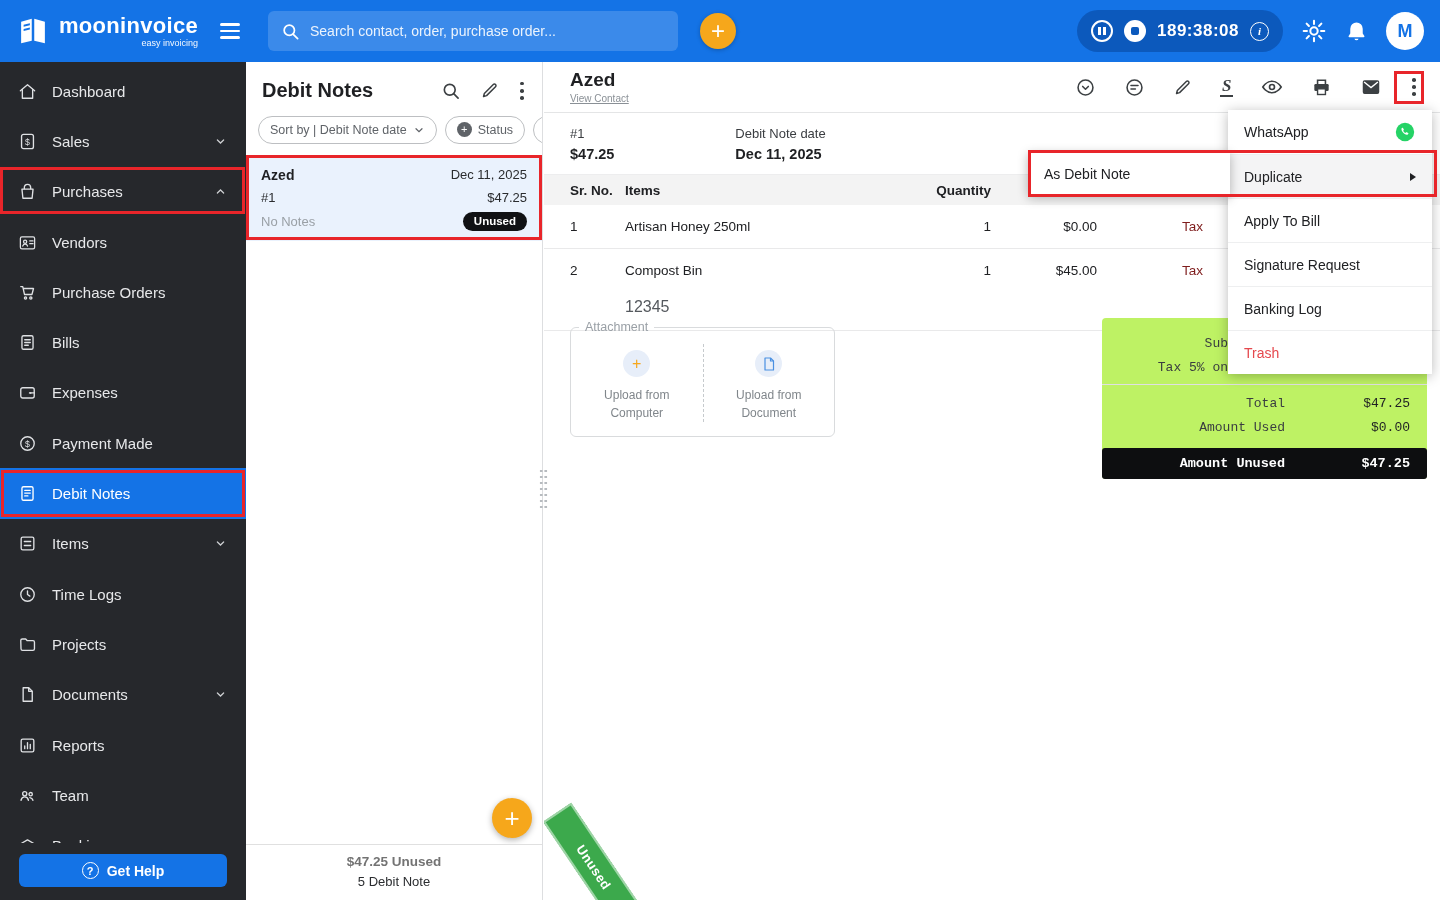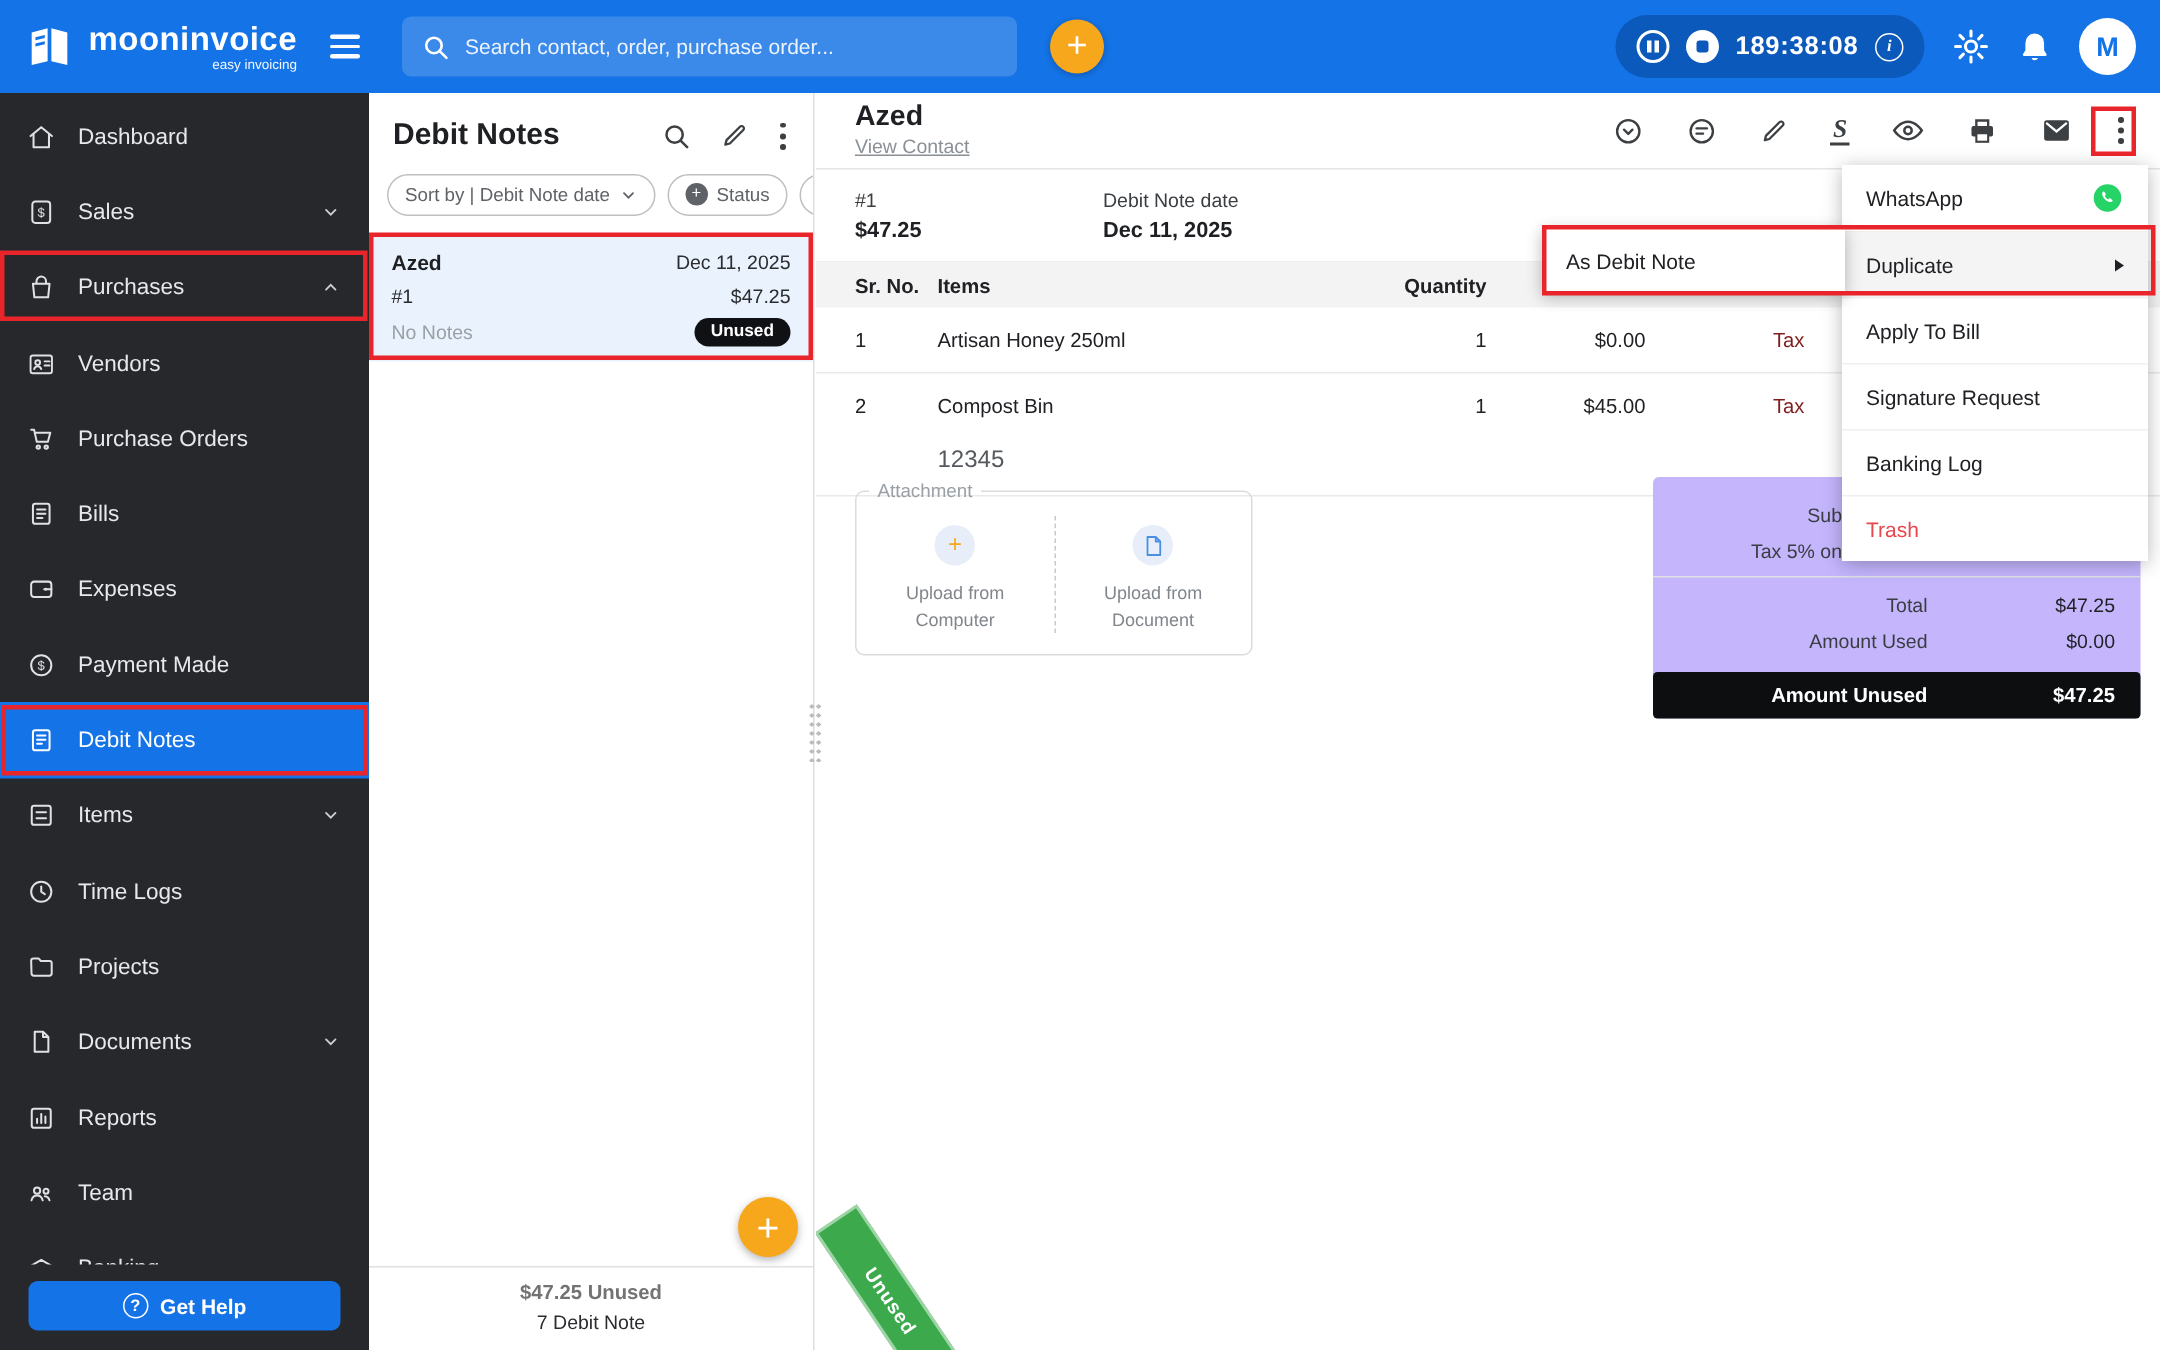--- a/index.html
+++ b/index.html
@@ -62,21 +62,21 @@
   .lpf-amt { font-size:13.5px; font-weight:700; color:#737373; }
   .lpf-cnt { font-size:13px; color:#2A2C2F; margin-top:5px; }
   .drag-handle { position:absolute; left:539px; top:468px; width:9px; height:40px; z-index:8; cursor:col-resize;
     background-image:radial-gradient(circle, #B7BBBF 1.3px, transparent 1.5px); background-size:4.5px 6px; }
 
   
   .main { position:absolute; top:62px; left:544px; right:0; bottom:0; background:#fff; overflow:hidden; }
   .dt-head { height:51px; border-bottom:1px solid #E4E5E6; display:flex; align-items:center; padding:0 22px 0 26px; }
   .dt-titleblock { line-height:1; }
   .dt-title { font-size:19px; font-weight:700; color:#1F2023; }
-  .dt-link { font-size:13px; color:#8A9096; text-decoration:underline; margin-top:4px; display:inline-block; cursor:pointer; }
+  .dt-link { font-size:10px; color:#8A9096; text-decoration:underline; margin-top:4px; display:inline-block; cursor:pointer; }
   .dt-icons { margin-left:auto; display:flex; align-items:center; gap:28px; }
   .dt-icn { cursor:pointer; color:#3C4043; }
   .sig { font-family:"Liberation Serif", serif; font-style:italic; font-weight:700; font-size:17px; color:#3C4043; border-bottom:2px solid #3C4043; padding:0 2px 0; cursor:pointer; line-height:1.1; }
   .dt-info { display:flex; padding:13px 0 12px 26px; border-bottom:1px solid #EDEDEE; }
   .dt-info .col2 { margin-left:121px; }
   .inf-l { font-size:13px; color:#3A3D41; }
   .inf-v { font-size:14.5px; font-weight:700; color:#1F2023; margin-top:5px; }
   .tbl-head, .tbl-row { display:grid; grid-template-columns:55px 276px 90px 106px 106px 1fr; padding-left:26px; align-items:start; }
   .tbl-head { background:#F3F3F3; height:30px; align-items:center; font-size:13.5px; font-weight:700; color:#202124; }
   .tbl-row { border-bottom:1px solid #E9E9EA; padding-top:14px; padding-bottom:14px; font-size:13.5px; color:#202124; }
@@ -84,21 +84,21 @@
   .tr-tax { color:#7f1d1d; }
   .tr-sub { font-size:16px; color:#55595E; margin-top:20px; }
   .attach { position:absolute; left:26px; top:258px; width:265px; border:1px solid #D9DBDD; border-radius:6px; padding:10px 0 14px; }
   .attach legend { font-size:12.5px; color:#9AA0A6; padding:0 6px; margin-left:8px; }
   .att-body { display:flex; }
   .att-cell { width:50%; text-align:center; padding:4px 8px 0; cursor:pointer; }
   .att-cell + .att-cell { border-left:1px dashed #C6CACD; }
   .att-circ { width:27px; height:27px; border-radius:50%; background:#E7EEF9; margin:2px auto 9px; display:flex; align-items:center; justify-content:center; }
   .att-plus { color:#F6A71B; font-size:16px; line-height:1; }
   .att-label { font-size:12px; color:#80868B; line-height:1.5; width:86px; margin:0 auto; }
-  .totals { position:absolute; left:558px; top:256px; width:325px; background:#c4b5fd; border-radius:4px; padding:13px 0 0; }
+  .totals { position:absolute; left:558px; top:256px; width:325px; background:#bef264; border-radius:4px; padding:13px 0 0;font-family:Liberation Mono, monospace; }
   .tot-row { display:flex; align-items:center; height:24px; font-size:13px; color:#3A3D41; }
   .tot-row .lbl { flex:1; text-align:right; padding-right:60px; }
   .tot-row .val { width:82px; text-align:right; padding-right:17px; color:#1F2023; }
   .tot-row.cut .lbl { flex:none; width:126px; padding-right:0; }
   .tot-div { border-bottom:1px solid #DFE0E2; margin:5px 0 6px; }
   .tot-black { margin-top:9px; background:#0D0E10; border-radius:3px; height:31px; display:flex; align-items:center; color:#fff; font-weight:700; font-size:13.5px; }
   .tot-black .lbl { flex:1; text-align:right; padding-right:60px; }
   .tot-black .val { width:82px; text-align:right; padding-right:17px; }
   .ribbon { position:absolute; left:-16px; top:788px; width:132px; height:34px; background:#3CA94C; transform:rotate(56deg); display:flex; align-items:center; justify-content:center; color:#fff; font-size:13px; font-weight:700; letter-spacing:.5px; box-shadow:0 0 0 2px rgba(255,255,255,.5) inset; }
 
@@ -339,21 +339,21 @@
       <span class="ni-amt">$47.25</span>
     </div>
     <div class="ni-row" style="margin-bottom:0;">
       <span class="ni-notes">No Notes</span>
       <span class="badge">Unused</span>
     </div>
   </div>
   <button class="lp-fab">+</button>
   <div class="lp-footer">
     <div class="lpf-amt">$47.25 Unused</div>
-    <div class="lpf-cnt">7 Debit Note</div>
+    <div class="lpf-cnt">5 Debit Note</div>
   </div>
 </div>
 <div class="drag-handle"></div>
 
 <div class="main">
   <div class="dt-head">
     <div class="dt-titleblock">
       <div class="dt-title">Azed</div>
       <span class="dt-link">View Contact</span>
     </div>

